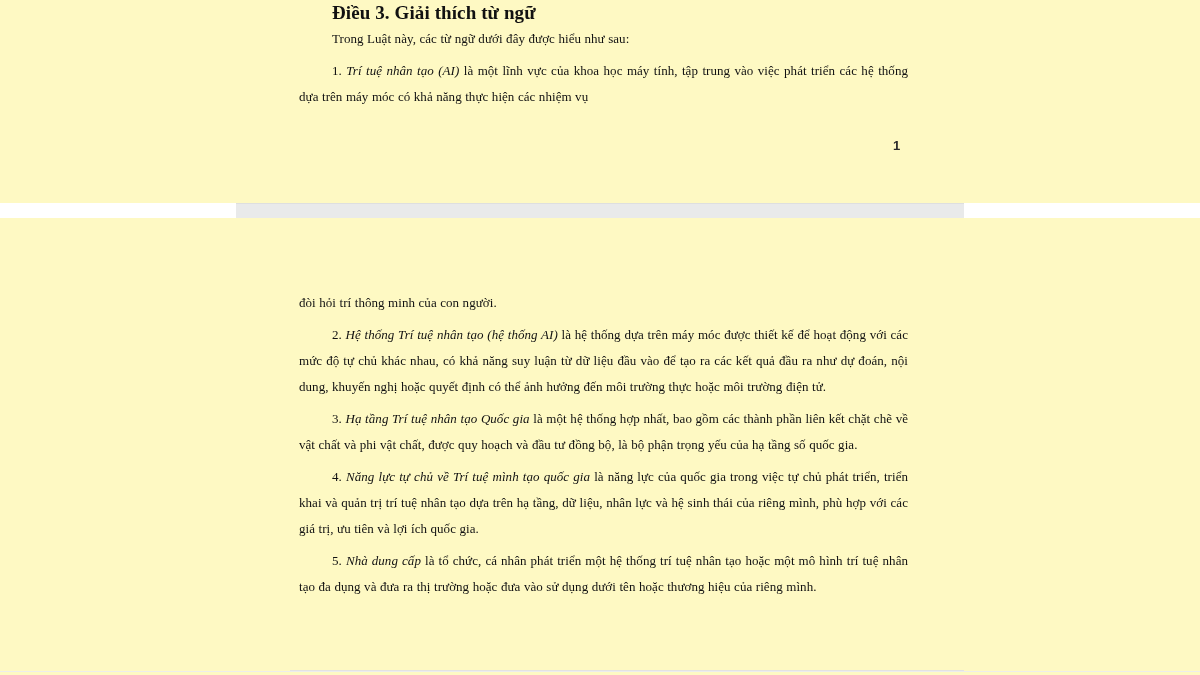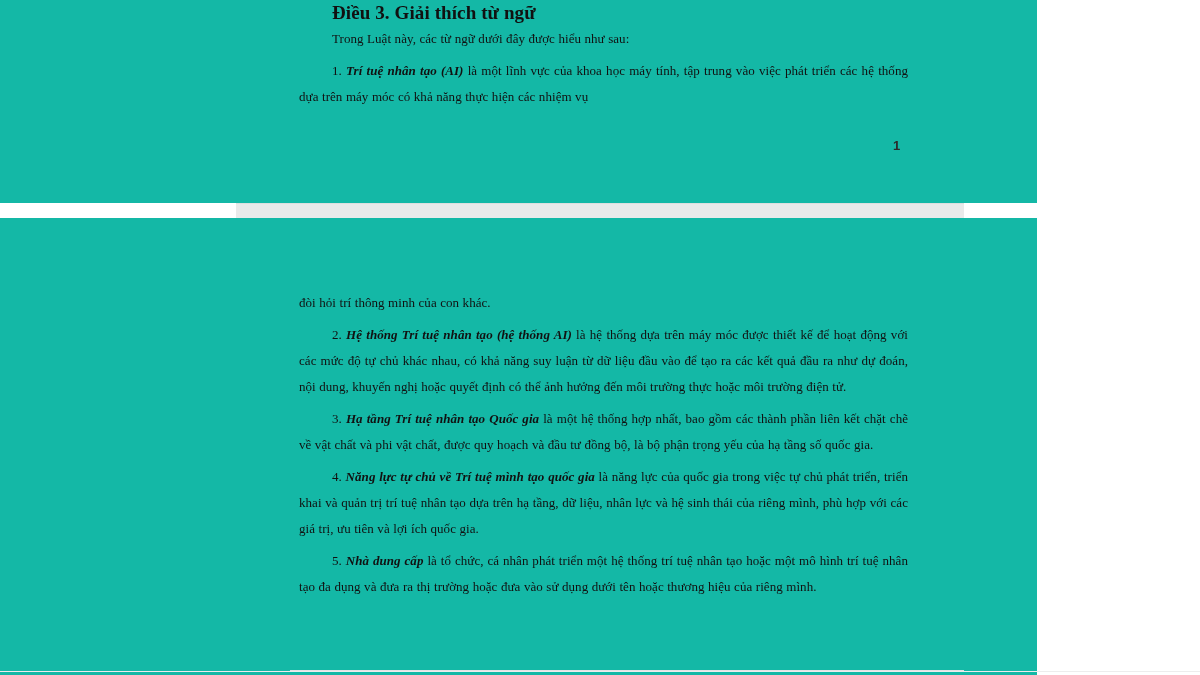--- a/index.html
+++ b/index.html
@@ -15,22 +15,22 @@
     overflow: hidden;
     font-family: "Liberation Serif", "DejaVu Serif", serif;
     color: #111111;
     -webkit-font-smoothing: antialiased;
   }
 
   
   .page-fragment {
     position: absolute;
     left: 0;
-    width: 1037px;
-    background: #14b8a6;
+    width: 1200px;
+    background: #fef9c3;
   }
   #page-fragment-top  { top: 0;    height: 203px; }
   #page-fragment-bottom { top: 218px; height: 457px; }
 
   
   .text-column {
     position: absolute;
     left: 299px;
     width: 609px;
   }
@@ -56,21 +56,21 @@
     word-spacing: 0.2px;
   }
   .para.continuation {
     text-indent: 0;
   }
   .para + .para {
     margin-top: 6px;
   }
   
   .para > .term {
-    font-weight: bold;
+    font-weight: normal;
     font-style: italic;
   }
   .para > .num {
     font-weight: normal;
   }
 
   
   #page-number {
     position: absolute;
     left: 893px;
@@ -130,21 +130,21 @@
   <div id="page-number">1</div>
 
 </div>
 
 <div id="page-separator"></div>
 
 <div class="page-fragment" id="page-fragment-bottom">
 
   <div class="text-column" id="text-column-bottom">
 
-    <p class="para continuation">đòi hỏi trí thông minh của con khác.</p>
+    <p class="para continuation">đòi hỏi trí thông minh của con người.</p>
 
     <p class="para"><span class="num">2.</span><span>&nbsp;</span><span class="term">Hệ thống Trí tuệ nhân tạo (hệ thống AI)</span><span class="body"> là hệ thống dựa trên máy móc được thiết kế để hoạt động với các mức độ tự chủ khác nhau, có khả năng suy luận từ dữ liệu đầu vào để tạo ra các kết quả đầu ra như dự đoán, nội dung, khuyến nghị hoặc quyết định có thể ảnh hưởng đến môi trường thực hoặc môi trường điện tử.</span></p>
 
     <p class="para"><span class="num">3.</span><span>&nbsp;</span><span class="term">Hạ tầng Trí tuệ nhân tạo Quốc gia</span><span class="body"> là một hệ thống hợp nhất, bao gồm các thành phần liên kết chặt chẽ về vật chất và phi vật chất, được quy hoạch và đầu tư đồng bộ, là bộ phận trọng yếu của hạ tầng số quốc gia.</span></p>
 
     <p class="para"><span class="num">4.</span><span>&nbsp;</span><span class="term">Năng lực tự chủ về Trí tuệ mình tạo quốc gia</span><span class="body"> là năng lực của quốc gia trong việc tự chủ phát triển, triển khai và quản trị trí tuệ nhân tạo dựa trên hạ tầng, dữ liệu, nhân lực và hệ sinh thái của riêng mình, phù hợp với các giá trị, ưu tiên và lợi ích quốc gia.</span></p>
 
     <p class="para"><span class="num">5.</span><span>&nbsp;</span><span class="term">Nhà dung cấp</span><span class="body"> là tổ chức, cá nhân phát triển một hệ thống trí tuệ nhân tạo hoặc một mô hình trí tuệ nhân tạo đa dụng và đưa ra thị trường hoặc đưa vào sử dụng dưới tên hoặc thương hiệu của riêng mình.</span></p>
 
   </div>

